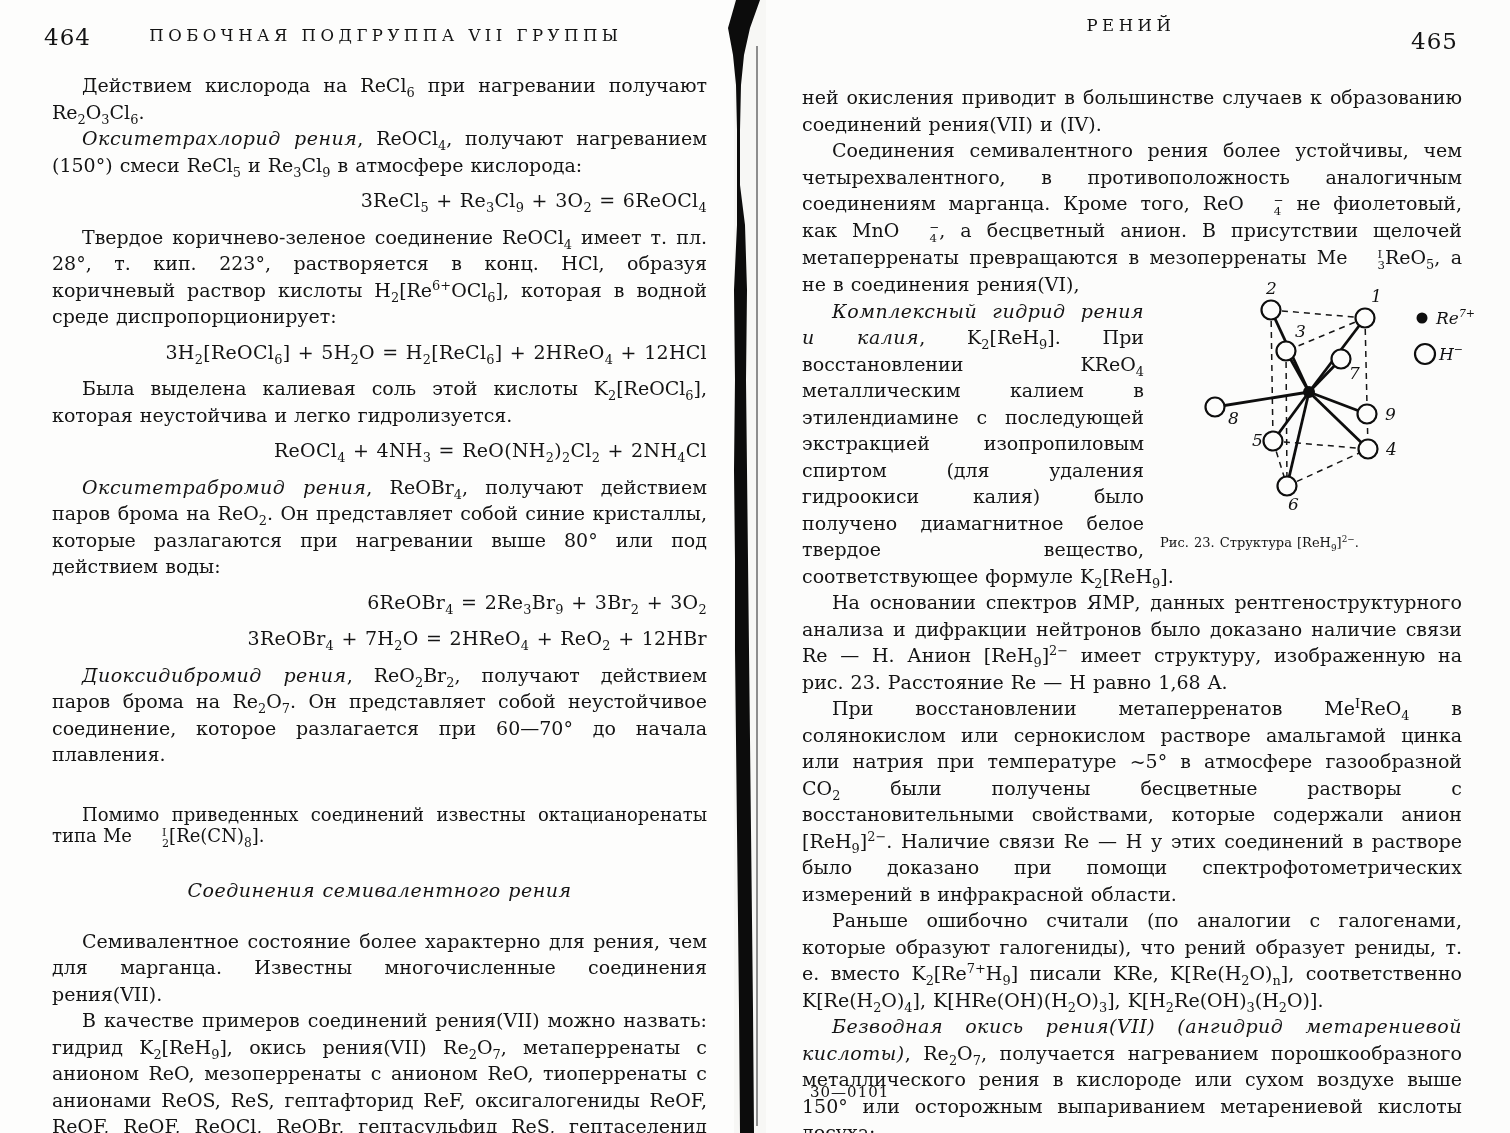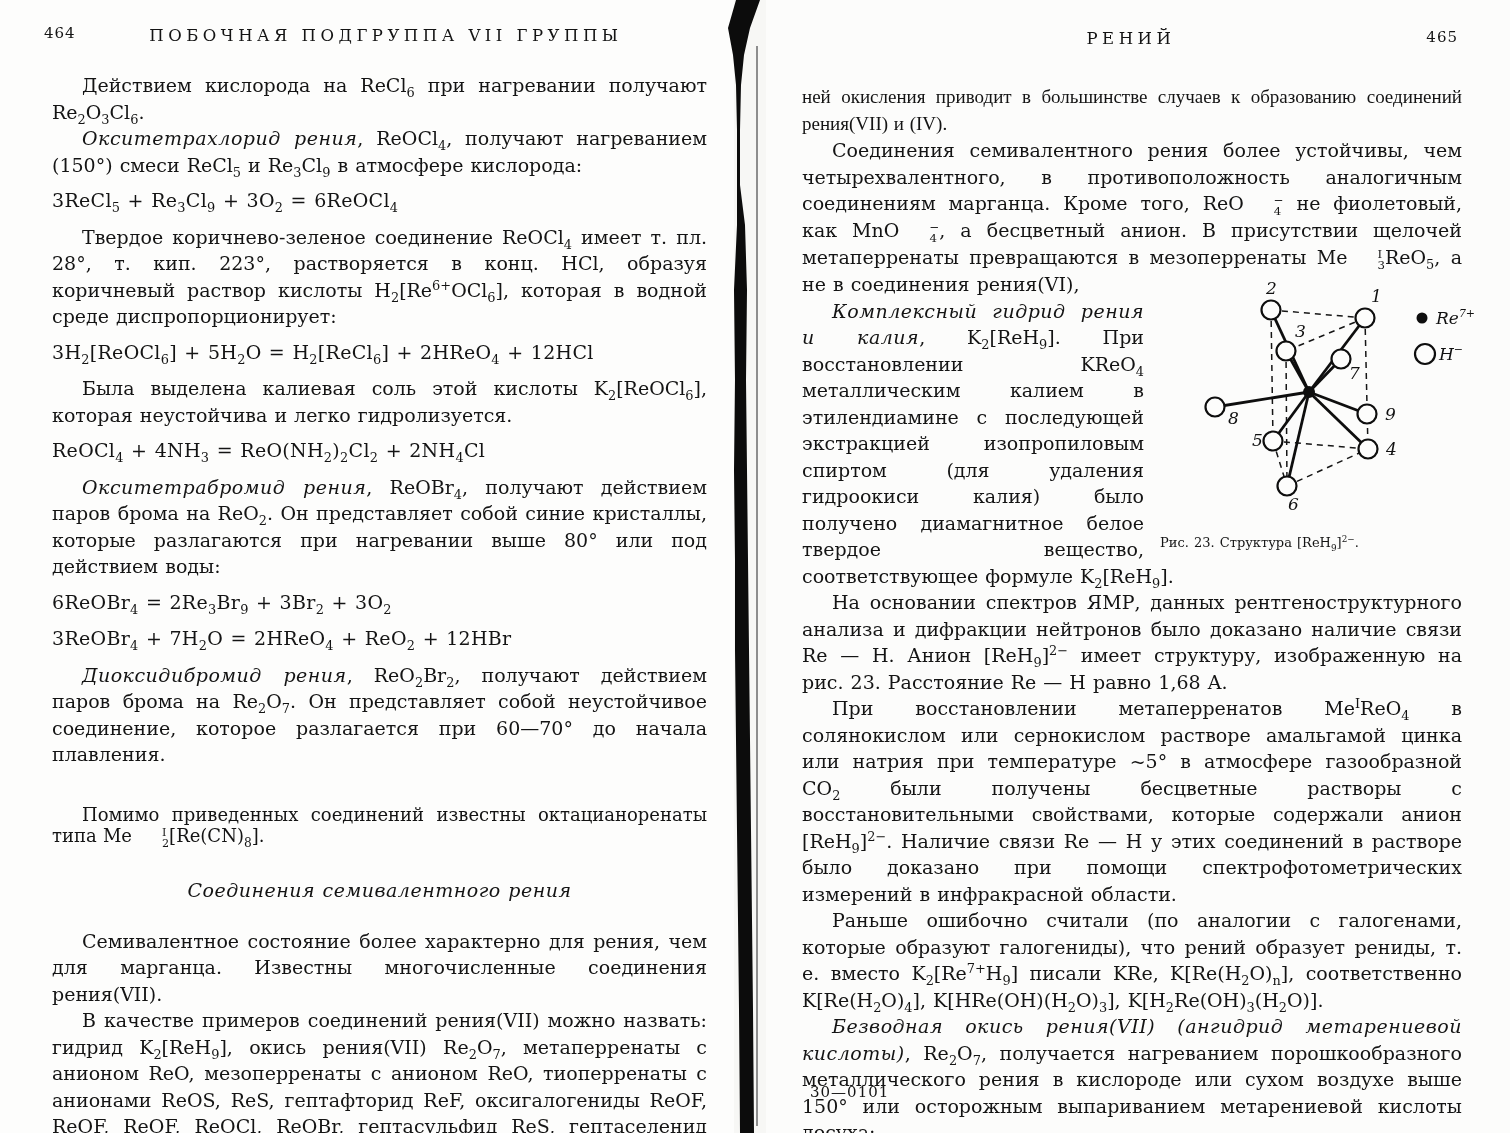--- a/index.html
+++ b/index.html
@@ -6,31 +6,31 @@
   body{
     width:1510px;height:1133px;position:relative;overflow:hidden;
     background:#f7f7f5;
     font-family:"DejaVu Serif", serif;
     color:#141414;
   }
   .page{position:absolute;top:0;height:1133px;background:#fdfdfc;}
   #left-page{left:0;width:734px;}
   #right-page{left:766px;width:744px;background:#fcfcfb;}
   .running{position:absolute;top:26px;font-size:16.5px;letter-spacing:4.5px;white-space:nowrap;}
-  .pagenum{position:absolute;top:24px;font-size:15px;letter-spacing:1px;}
+  .pagenum{position:absolute;top:24px;font-size:23px;letter-spacing:1px;}
   #left-page .pagenum{left:44px;}
   #left-page .running{left:50%;transform:translateX(-46%);}
-  #right-page .running{left:50%;transform:translateX(-58%);top:29px;}
+  #right-page .running{left:50%;transform:translateX(-58%);top:16px;}
   #right-page .pagenum{right:52px;top:28px;}
   .body-col{position:absolute;text-align:justify;font-size:19px;line-height:26.5px;word-spacing:1px;}
   #left-body{left:52px;top:72px;width:655px;}
   #right-body{left:36px;top:84px;width:660px;}
   p{margin:0;text-indent:30px;}
-  p.noindent{text-indent:0;font-family:Liberation Serif, serif;}
-  .eq{text-align:left;text-indent:0;margin:9px 0 10px;letter-spacing:.3px;}
+  p.noindent{text-indent:0;}
+  .eq{text-align:right;text-indent:0;margin:9px 0 10px;letter-spacing:.3px;}
   .small{font-size:18px;line-height:21.5px;word-spacing:.5px;margin-top:36px;}
   .sec-head{text-align:center;text-indent:0;font-style:italic;font-size:19px;margin:28px 0 24px;letter-spacing:.5px;}
   sub,sup{font-size:68%;line-height:0;}
   .ss{display:inline-block;vertical-align:-0.42em;line-height:.95;font-size:62%;}
   .ss span{display:block;text-align:left;}
   i{letter-spacing:.5px;}
   
   .fig{float:right;width:302px;margin:3px 0 4px 16px;display:block;}
   .figsvg{display:block;}
   .figcap{display:block;font-size:13px;line-height:20px;margin-top:12px;text-indent:0;word-spacing:1px;}

